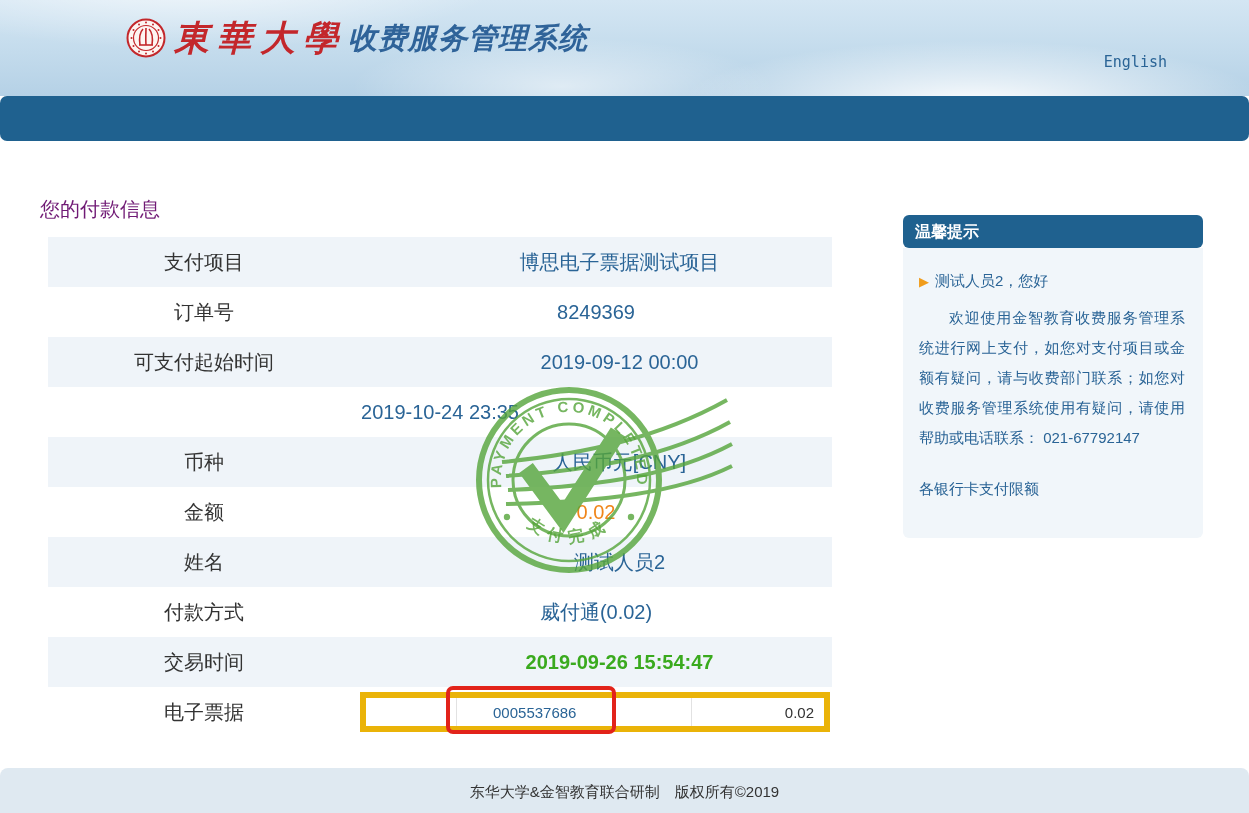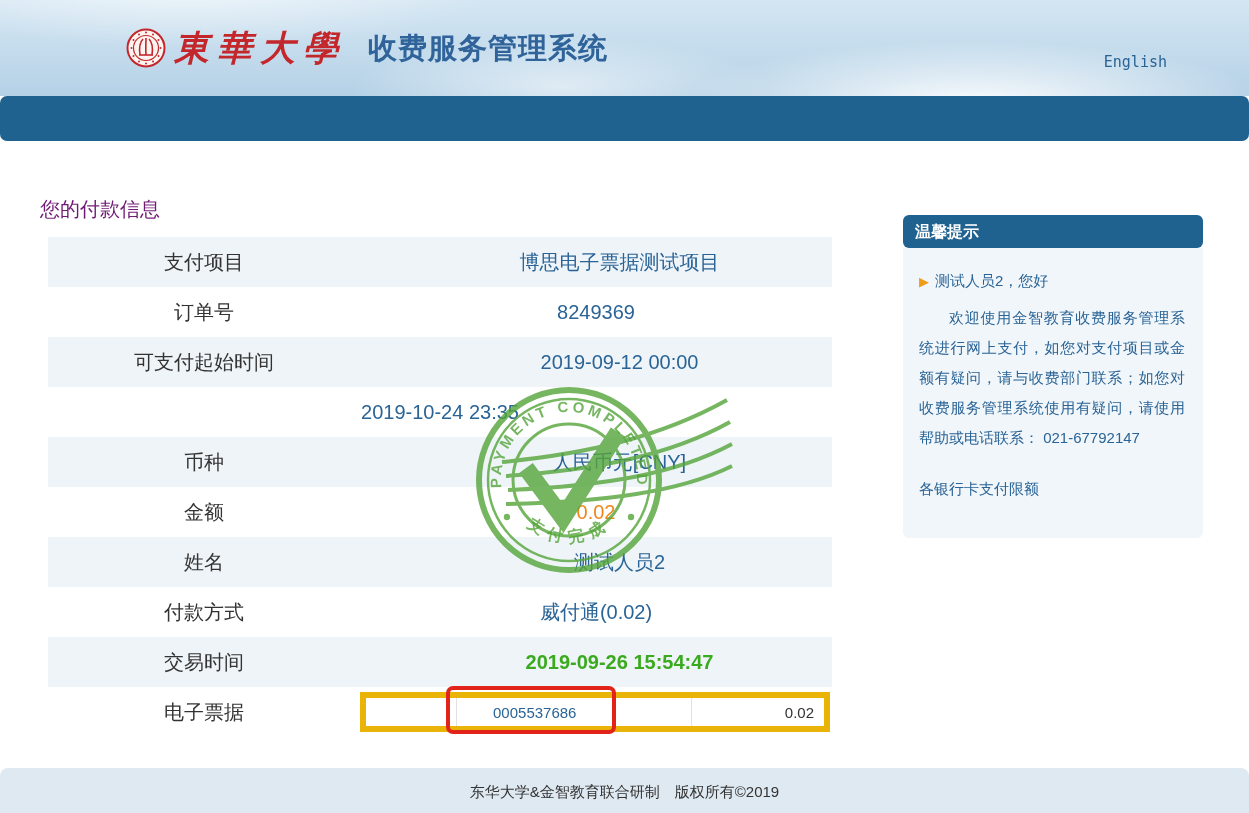--- a/index.html
+++ b/index.html
@@ -13,31 +13,31 @@
 
   
   .header {
     position:absolute; left:0; top:0; width:1249px; height:96px;
     background:
       radial-gradient(ellipse 420px 90px at 78% 108%, rgba(255,255,255,0.95), rgba(255,255,255,0) 70%),
       radial-gradient(ellipse 500px 120px at 15% -30%, rgba(255,255,255,0.75), rgba(255,255,255,0) 65%),
       radial-gradient(ellipse 300px 70px at 45% 90%, rgba(255,255,255,0.55), rgba(255,255,255,0) 70%),
       linear-gradient(180deg, #d4e6f3 0%, #c3dbec 55%, #b5d1e6 100%);
   }
-  .brand { position:absolute; left:126px; top:28px; display:flex; align-items:center; }
+  .brand { position:absolute; left:126px; top:18px; display:flex; align-items:center; }
   .seal { width:40px; height:40px; flex:0 0 auto; }
   .uni-name {
     font-family:"DejaVu Serif", serif;
     font-weight:bold; font-style:italic;
     color:#c3272b; font-size:35px; letter-spacing:8px;
     margin-left:8px; line-height:40px; white-space:nowrap;
   }
   .sys-name {
     color:#2f6399; font-size:29px; font-weight:bold;
-    margin-left:22px; letter-spacing:1px; line-height:40px; white-space:nowrap;
+    margin-left:2px; letter-spacing:1px; line-height:40px; white-space:nowrap;font-style:italic;
   }
   .english-link {
     position:absolute; right:82px; top:53px;
     color:#2a6496; font-size:15px;
     font-family:"DejaVu Sans Mono", monospace;
     cursor:pointer; text-decoration:none;
   }
 
   
   .navbar {

